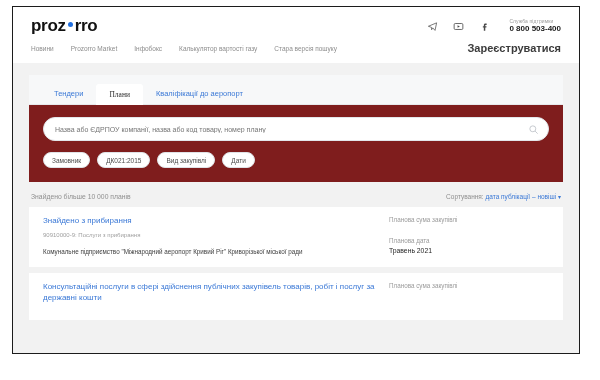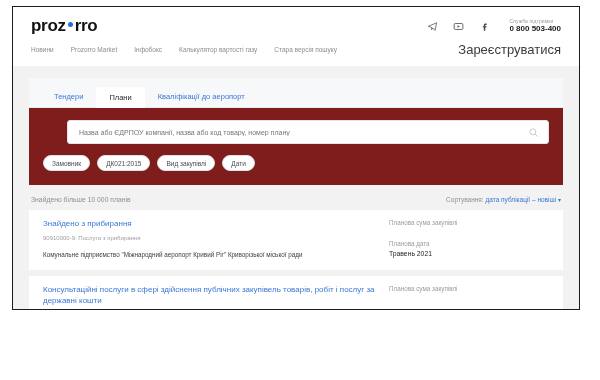--- a/index.html
+++ b/index.html
@@ -9,21 +9,21 @@
     height: 380px;
     background: #ffffff;
     font-family: "Liberation Sans", sans-serif;
     overflow: hidden;
   }
   #frame {
     position: absolute;
     left: 12px;
     top: 6px;
     width: 568px;
-    height: 304px;
+    height: 348px;
     border: 1.5px solid #1c1c1c;
     box-sizing: border-box;
     background: #f2f2f2;
     overflow: hidden;
   }
   
   .header {
     background: #ffffff;
     padding: 0;
   }
@@ -90,23 +90,24 @@
     display: flex;
     gap: 17px;
   }
   .nav-links a {
     font-size: 6.5px;
     color: #8d8d8d;
     text-decoration: none;
     white-space: nowrap;
   }
   .register {
-    font-size: 13px;
+    font-size: 11px;
     color: #3b3b3b;
     white-space: nowrap;
+    font-weight: bold;
   }
   
   .body-area {
     background: #f2f2f2;
     padding: 12px 16px 0 16px;
   }
   
   .panel {
     background: #7f1d1d;
     padding: 0 0 14px 0;
@@ -126,33 +127,33 @@
     cursor: pointer;
     border-top-left-radius: 3px;
     border-top-right-radius: 3px;
   }
   .tab.active {
     background: #ffffff;
     color: #2b2b2b;
     font-weight: normal;
     position: relative;
     top: 1px;
+    font-family: Liberation Serif, serif;
   }
   .search-row {
     padding: 12px 14px 0 14px;
   }
   .search-box {
     display: flex;
     align-items: center;
     border: 1px solid #e3e6ea;
-    border-radius: 3px;
+    border-radius: 12px;
     height: 22px;
     padding: 0 9px;
     background: #fff;
-    margin-left: 24px;
   }
   .search-box input {
     flex: 1;
     border: none;
     outline: none;
     font-size: 7px;
     color: #9d9d9d;
     font-family: "Liberation Sans", sans-serif;
     background: transparent;
   }

